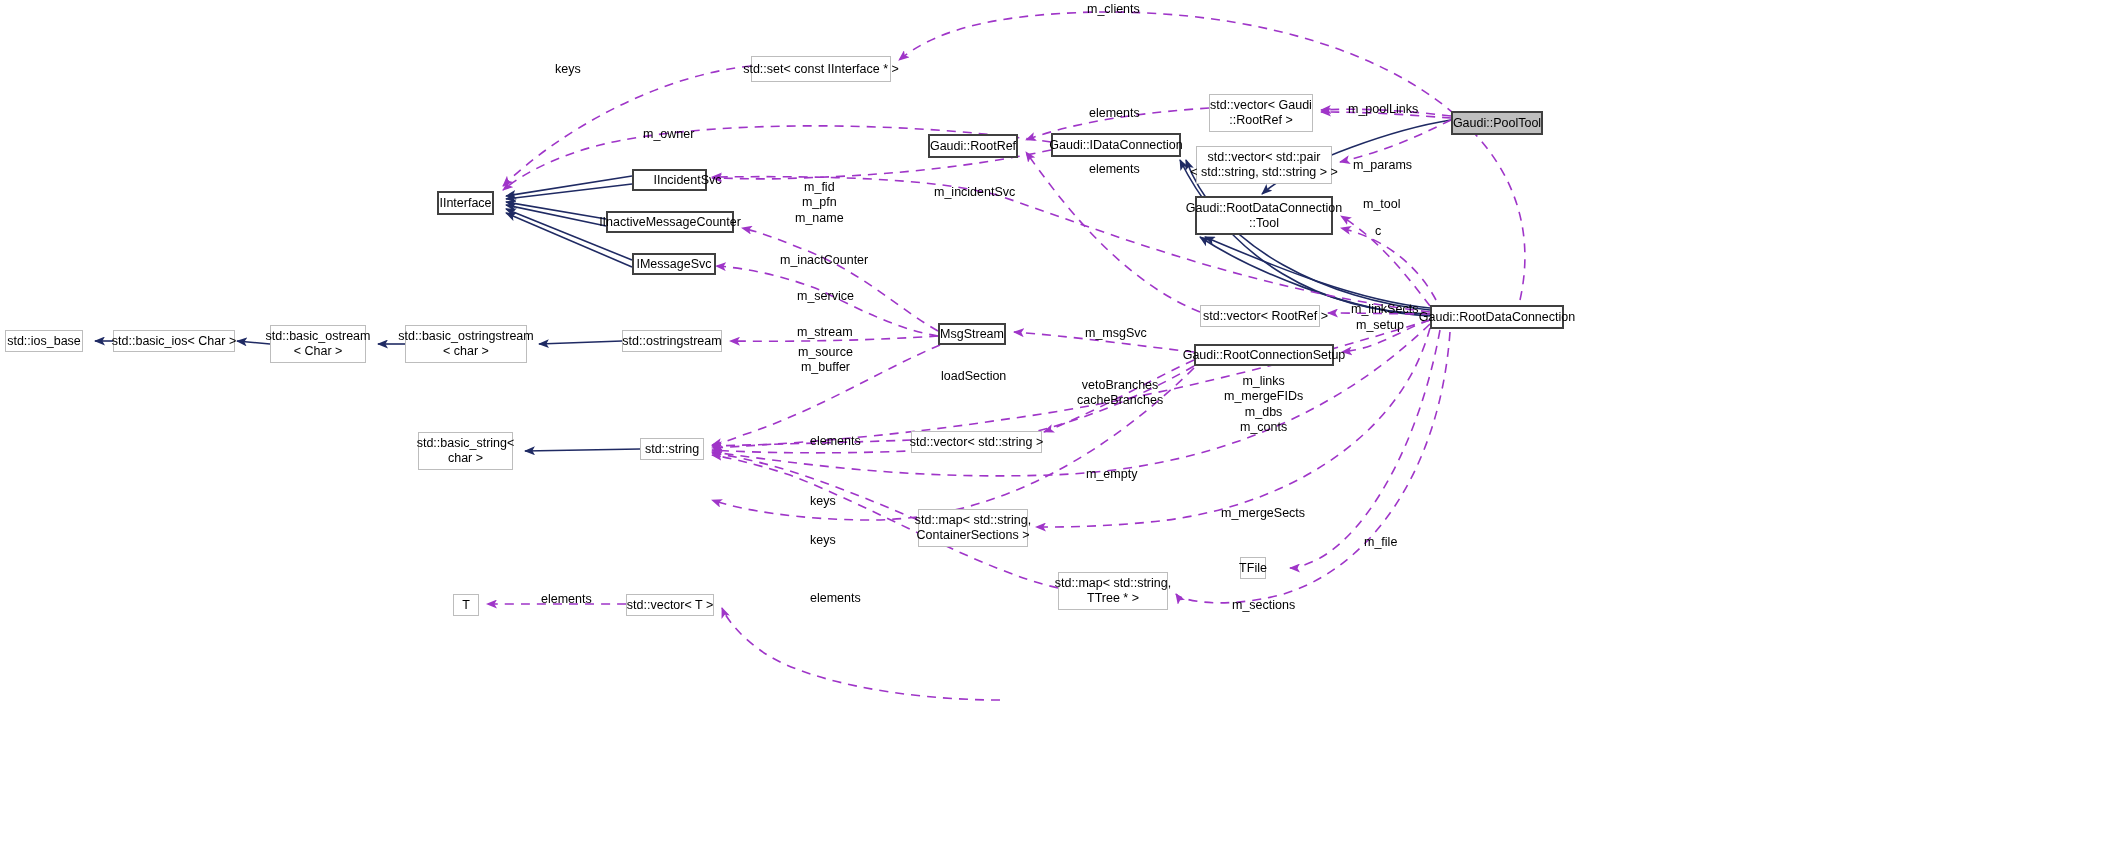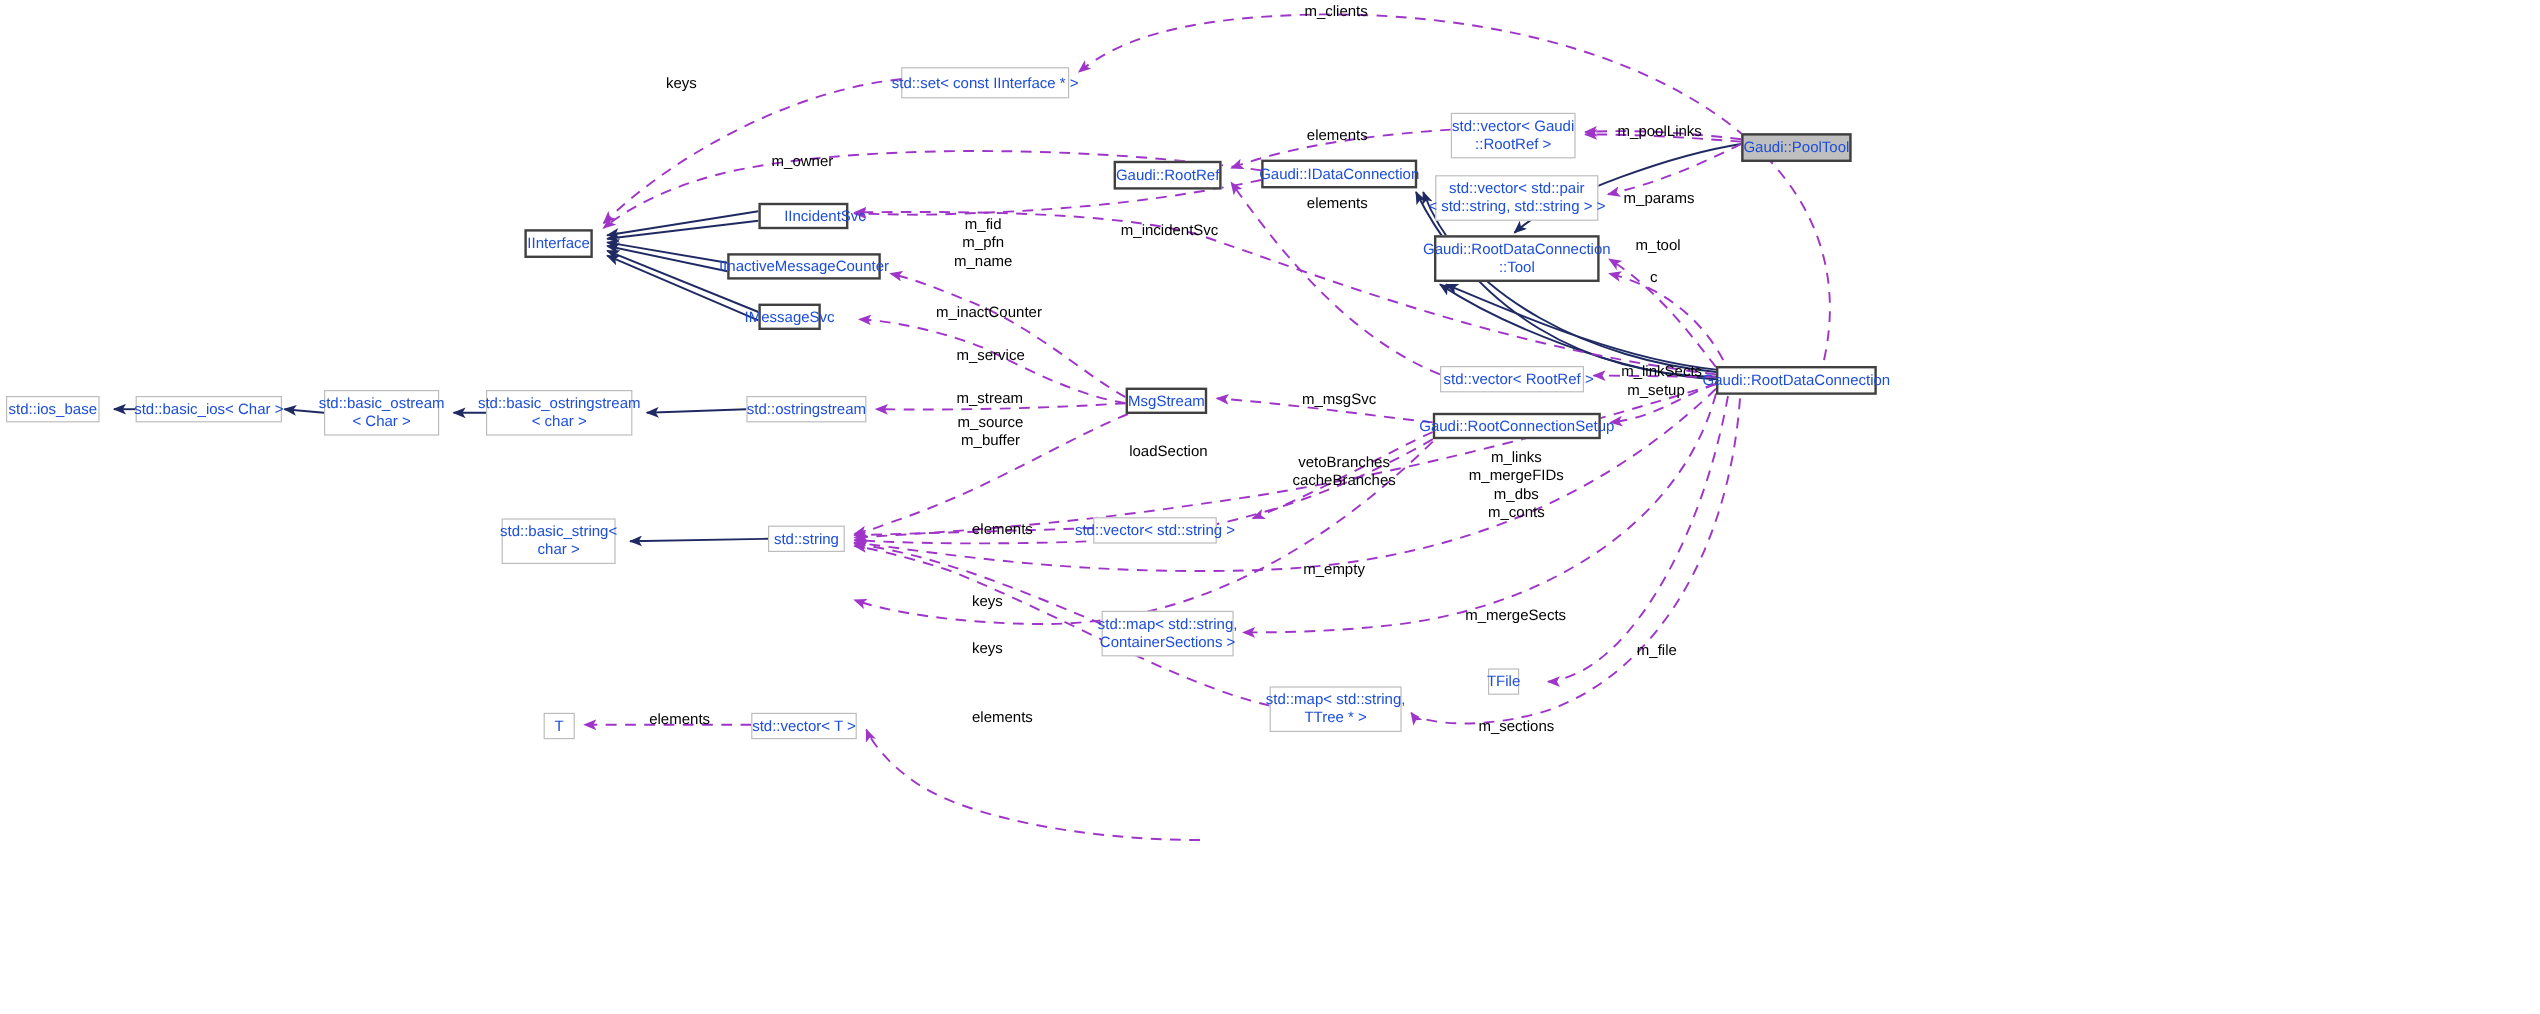--- a/index.html
+++ b/index.html
@@ -25,21 +25,21 @@
     pointer-events: none;
   }
   .node {
     position: absolute;
     box-sizing: border-box;
     display: flex;
     align-items: center;
     justify-content: center;
     text-align: center;
     line-height: 1.18;
-    color: #1d4ed8;
+    color: #000000;
     background: #ffffff;
     white-space: pre;
     z-index: 5;
   }
   
   .node.light {
     border: 1px solid #bdbdbd;
   }
   
   .node.solid {
@@ -182,21 +182,21 @@
 
   <div class="node solid" style="left:632px;top:169px;width:75px;height:22px;font-size:12.5px;padding-left:36px;">IIncidentSvc</div>
 
   <div class="node solid" style="left:437px;top:191px;width:57px;height:24px;font-size:12.5px;">IInterface</div>
 
   <div class="node solid" style="left:1195px;top:196px;width:138px;height:39px;font-size:12.5px;">Gaudi::RootDataConnection
 ::Tool</div>
 
   <div class="node solid" style="left:606px;top:211px;width:128px;height:22px;font-size:12.5px;">IInactiveMessageCounter</div>
 
-  <div class="node solid" style="left:632px;top:253px;width:52px;height:22px;font-size:12.5px;">IMessageSvc</div>
+  <div class="node solid" style="left:632px;top:253px;width:84px;height:22px;font-size:12.5px;">IMessageSvc</div>
 
   <div class="node light" style="left:1200px;top:305px;width:120px;height:22px;font-size:12.5px;padding-left:11px;">std::vector&lt; RootRef &gt;</div>
 
   <div class="node solid" style="left:1430px;top:305px;width:134px;height:24px;font-size:12.5px;">Gaudi::RootDataConnection</div>
 
   <div class="node light" style="left:5px;top:330px;width:78px;height:22px;font-size:12.5px;">std::ios_base</div>
 
   <div class="node light" style="left:113px;top:330px;width:122px;height:22px;font-size:12.5px;">std::basic_ios&lt; Char &gt;</div>
 
   <div class="node light" style="left:270px;top:325px;width:96px;height:38px;font-size:12.5px;text-align:center;">std::basic_ostream
@@ -209,21 +209,21 @@
 
   <div class="node solid" style="left:938px;top:323px;width:68px;height:22px;font-size:12.5px;">MsgStream</div>
 
   <div class="node solid" style="left:1194px;top:344px;width:140px;height:22px;font-size:12.5px;">Gaudi::RootConnectionSetup</div>
 
   <div class="node light" style="left:418px;top:432px;width:95px;height:38px;font-size:12.5px;">std::basic_string&lt;
 char &gt;</div>
 
   <div class="node light" style="left:640px;top:438px;width:64px;height:22px;font-size:12.5px;">std::string</div>
 
-  <div class="node light" style="left:911px;top:431px;width:103px;height:22px;font-size:12.5px;">std::vector&lt; std::string &gt;</div>
+  <div class="node light" style="left:911px;top:431px;width:131px;height:22px;font-size:12.5px;">std::vector&lt; std::string &gt;</div>
 
   <div class="node light" style="left:918px;top:509px;width:110px;height:38px;font-size:12.5px;">std::map&lt; std::string,
 ContainerSections &gt;</div>
 
   <div class="node light" style="left:1240px;top:557px;width:26px;height:22px;font-size:12.5px;">TFile</div>
 
   <div class="node light" style="left:1058px;top:572px;width:110px;height:38px;font-size:12.5px;">std::map&lt; std::string,
 TTree * &gt;</div>
 
   <div class="node light" style="left:453px;top:594px;width:26px;height:22px;font-size:12.5px;">T</div>

